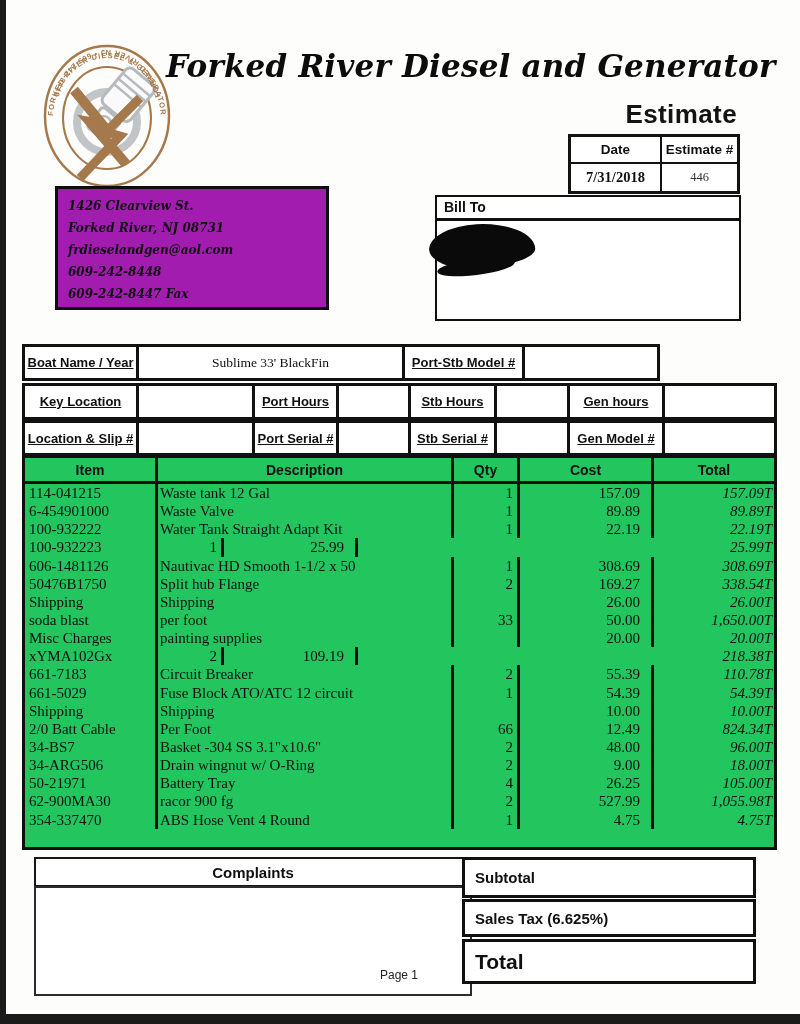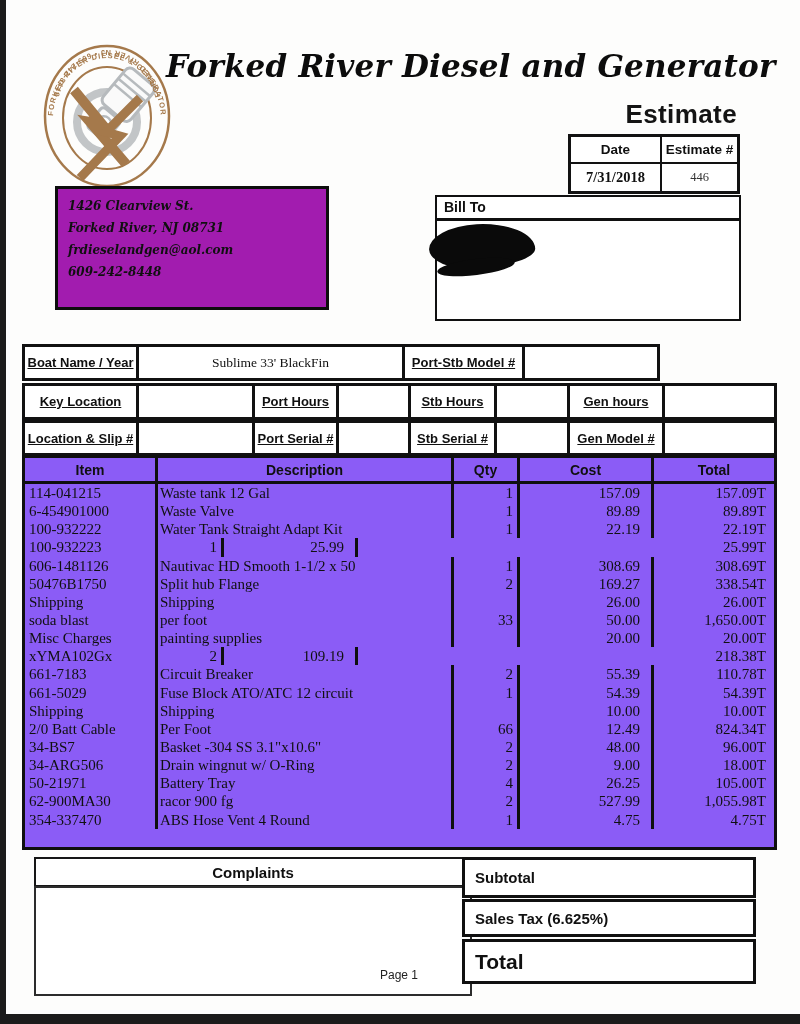--- a/index.html
+++ b/index.html
@@ -56,33 +56,33 @@
   .blabel{font-size:13px;font-weight:bold;text-decoration:underline;}
   .bval{font-family:"Liberation Serif",serif;font-size:13.5px;}
   .brow1{left:22px;top:344px;width:638px;height:37px;}
   .brow1 .w1{width:114px;} .brow1 .w2{width:266px;} .brow1 .w3{width:120px;} .brow1 .w4{flex:1;}
   .brow2{left:22px;top:383px;width:755px;height:37px;}
   .brow3{left:22px;top:420px;width:755px;height:36px;}
   .g1{width:114px;} .g2{width:116px;} .g3{width:84px;} .g4{width:72px;}
   .g5{width:86px;} .g6{width:73px;} .g7{width:95px;} .g8{flex:1;}
 
   
-  .items{left:22px;top:455px;width:755px;height:395px;border:3px solid #0f0f0f;background:#8b5cf6;}
+  .items{left:22px;top:455px;width:755px;height:395px;border:3px solid #0f0f0f;background:#22c55e;}
   .ihead{display:flex;height:23px;border-bottom:3px solid #0f0f0f;}
   .ihead .hc{box-sizing:border-box;border-right:3px solid #0f0f0f;display:flex;align-items:center;justify-content:center;
     font-size:14px;font-weight:bold;}
   .ihead .hc:last-child{border-right:none;}
   .irow{display:flex;height:18.15px;line-height:18.3px;font-family:"Liberation Serif",serif;font-size:15px;}
   .irow .icell{box-sizing:border-box;border-right:3px solid #0f0f0f;overflow:hidden;white-space:nowrap;}
   .irow .icell:last-child{border-right:none;}
   .cw-0{width:133px;} .cw-1{width:296px;} .cw-2{width:66px;} .cw-3{width:134px;} .cw-4{flex:1;}
   .c0{padding-left:4px;} .c1{padding-left:2px;}
   .c2{text-align:right;padding-right:4px;}
   .c3{text-align:right;padding-right:11px;}
-  .c4{text-align:right;padding-right:8px;}
+  .c4{text-align:right;padding-right:2px;font-style:italic;}
 
   
   .complaints-head{left:34px;top:857px;width:438px;height:30px;border:2.5px solid #161616;background:#fff;
     display:flex;align-items:center;justify-content:center;font-size:15px;font-weight:bold;}
   .complaints-body{left:34px;top:886px;width:438px;height:110px;border:2px solid #2c2c2c;background:#fff;}
   .page-num{position:absolute;right:52px;bottom:12px;font-size:12px;color:#222;}
   .tbox{left:462px;width:294px;border:3px solid #101010;background:#fff;display:flex;align-items:center;padding-left:10px;font-weight:bold;}
   .subtotal{top:857px;height:41px;font-size:15px;}
   .salestax{top:899px;height:38px;font-size:15px;}
   .grandtotal{top:939px;height:45px;font-size:21px;}
@@ -134,20 +134,21 @@
     <div class="c cw1 date-val">7/31/2018</div>
     <div class="c cw2 est-val">446</div>
   </div>
 </div>
 
 <div class="abs addr">
   <div>1426 Clearview St.</div>
   <div>Forked River, NJ 08731</div>
   <div>frdieselandgen@aol.com</div>
   <div>609-242-8448</div>
+  <div>609-242-8447 Fax</div>
 </div>
 
 <div class="abs billto-head">Bill To</div>
 <div class="abs billto-body">
   <div class="abs redact1"></div>
   <div class="abs redact2"></div>
 </div>
 
 <div class="abs brow brow1">
   <div class="bc w1 blabel">Boat Name / Year</div>

